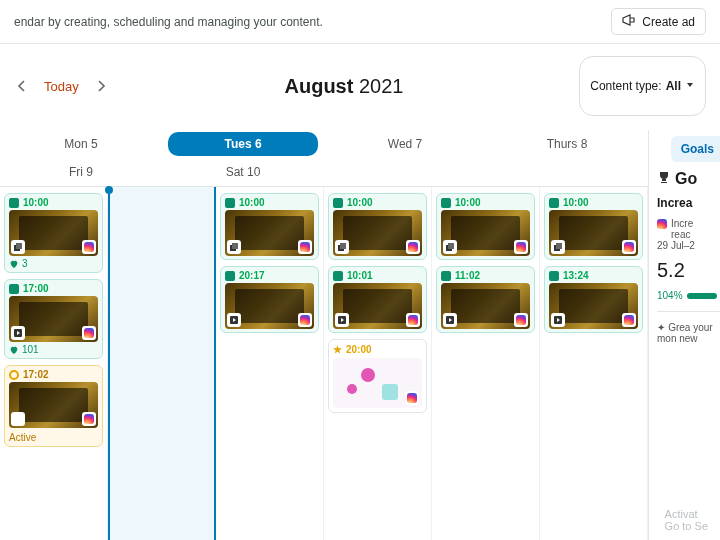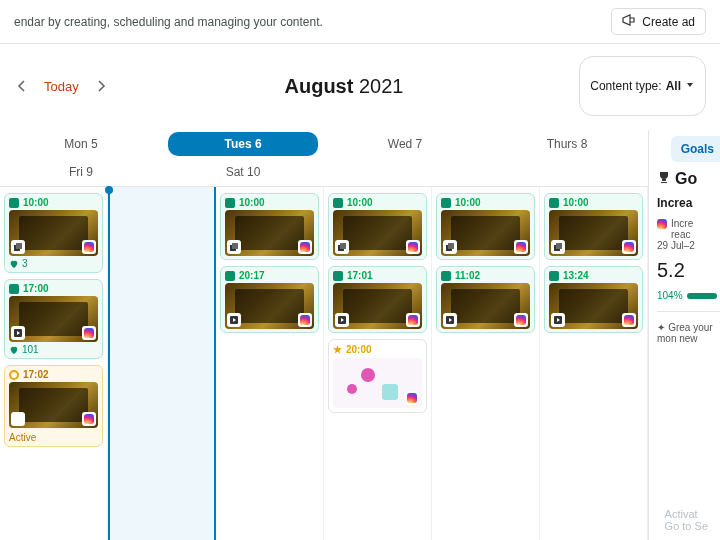--- a/index.html
+++ b/index.html
@@ -246,21 +246,21 @@
                 </div>
               </div>
               <div class="ig">
                 <span class="ig-glyph"></span>
               </div>
             </div>
           </div>
           <div class="card teal">
             <div class="time">
               <span class="posticon"></span>
-              <span>17:01</span>
+              <span>10:01</span>
             </div>
             <div class="thumb">
               <div class="iconrow">
                 <div class="sq">
                   <svg width="10" height="10" viewBox="0 0 10 10">
                     <rect x="1" y="1" width="8" height="8" rx="1" fill="#333"></rect>
                     <path d="M4 3 L7 5 L4 7 Z" fill="#fff"></path>
                   </svg>
                 </div>
               </div>

